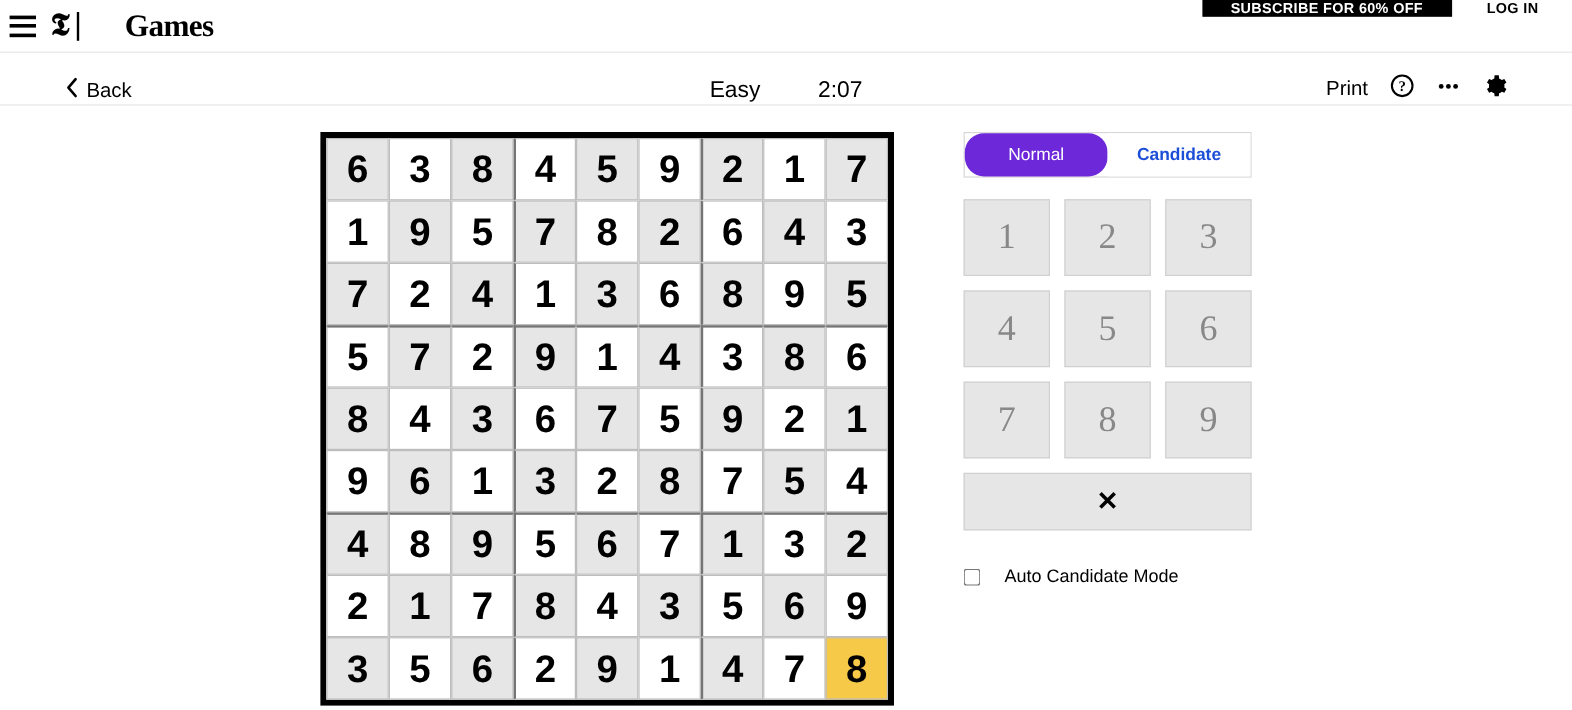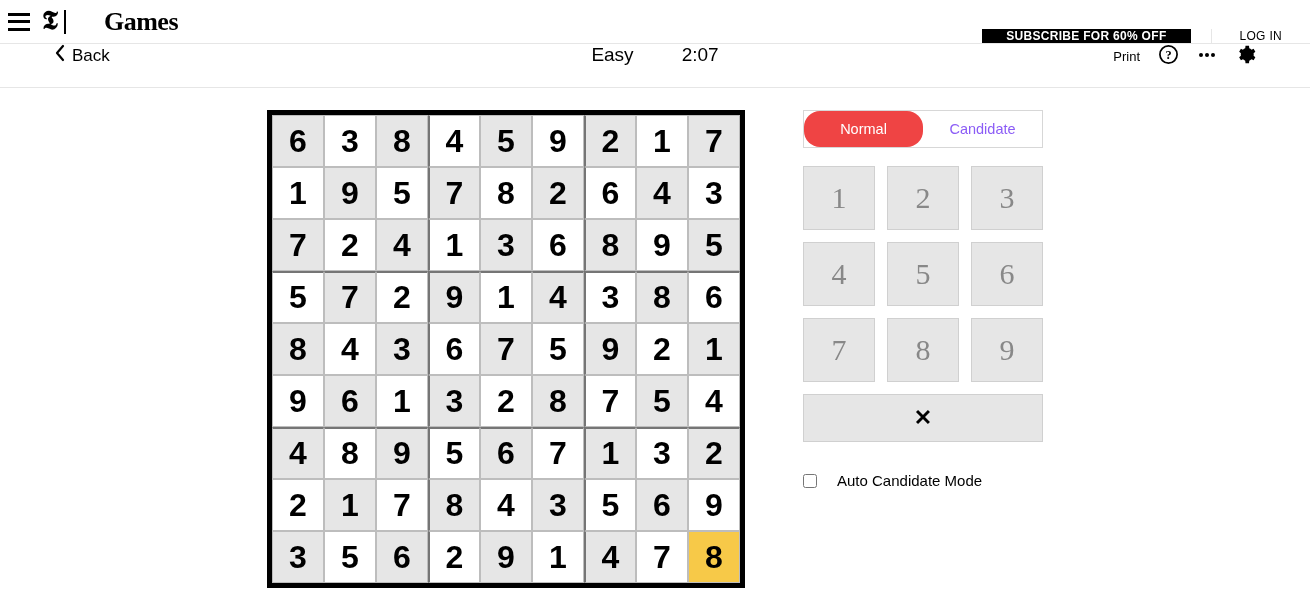--- a/index.html
+++ b/index.html
@@ -7,49 +7,49 @@
 
 
 .top-header { display: flex; align-items: center; justify-content: space-between; height: 44px; border-bottom: 1px solid #e6e6e6; padding: 0 0 0 8px; }
 .top-left { display: flex; align-items: center; gap: 12px; }
 .hamburger { width: 22px; height: 18px; display: flex; flex-direction: column; justify-content: space-between; cursor: pointer; }
 .hamburger span { display:block; height: 3px; background: #000; width: 100%; }
 .logo { display: flex; align-items: center; gap: 6px; font-family: Georgia, "Times New Roman", serif; }
 .logo-t { font-family: "UnifrakturMaguntia", "Old English Text MT", Georgia, serif; font-size: 26px; font-weight: 700; }
 .logo-sep { width: 2px; height: 24px; background: #000; }
 .logo-games { font-size: 26px; font-weight: 900; letter-spacing: -0.5px; font-family: Georgia, serif; margin-left: 32px; }
-.top-right { display: flex; align-items: flex-end; height: 100%; gap: 20px; }
+.top-right { display: flex; align-items: flex-start; height: 100%; }
 .subscribe-btn { background: #000; color: #fff; border: none; font-size: 12px; font-weight: 700; padding: 0 24px; letter-spacing: 0.3px; cursor: pointer; }
-.login-btn { background: #fff; color: #000; border: none; border-left: 1px solid #e6e6e6; font-size: 12px; font-weight: 400; padding: 0 28px; letter-spacing: 0.3px; cursor: pointer; }
-
-
-.toolbar { display: flex; align-items: flex-start; height: 44px; border-bottom: 1px solid #e6e6e6; padding: 0 54px 0 54px; position: relative; gap: 13px; }
+.login-btn { background: #fff; color: #000; border: none; border-left: 1px solid #e6e6e6; font-size: 12px; font-weight: 700; padding: 0 28px; letter-spacing: 0.3px; cursor: pointer; }
+
+
+.toolbar { display: flex; align-items: flex-end; height: 44px; border-bottom: 1px solid #e6e6e6; padding: 0 54px 0 54px; position: relative; gap: 13px; }
 .back-group { display: flex; align-items: center; gap: 6px; cursor: pointer; font-size: 17px; }
 .chevron-left { font-size: 18px; }
 .toolbar-center { position: absolute; left: 50%; transform: translateX(-50%); display: flex; align-items: center; gap: 48px; font-size: 19px; }
 .toolbar-right { margin-left: auto; display: flex; align-items: center; gap: 18px; }
-.print-label { font-size: 13px; cursor: pointer; }
+.print-label { font-size: 17px; cursor: pointer; }
 .help-icon, .more-icon, .settings-icon { cursor: pointer; }
 
 
 .main { display: flex; justify-content: center; gap: 58px; padding: 22px 0 20px; }
 .board-wrap { }
 .board { border: 5px solid #000; display: grid; grid-template-columns: repeat(9, 52px); grid-template-rows: repeat(9, 52px); }
 .cell { border: 1px solid #bdbdbd; display: flex; align-items: center; justify-content: center; font-size: 32px; font-weight: 700; font-family: Arial, sans-serif; background: #fff; user-select: none; cursor: pointer; }
 .cell.shaded { background: #e6e6e6; }
 .cell.selected { background: #f7c948; }
 
 .cell.bt { border-top: 2.5px solid #757575; }
 .cell.bl { border-left: 2.5px solid #757575; }
 
 
 .controls { width: 240px; }
 .mode-tabs { display: flex; border: 1px solid #d7d7d7; margin-bottom: 18px; height: 38px; }
-.mode-tab { flex: 1; display:flex; align-items:center; justify-content:center; font-size: 14.5px; cursor: pointer; background:#fff; color:#8b5cf6; }
-.mode-tab.active { background:#ef4444; color:#fff; font-weight:500;border-radius:16px; }
+.mode-tab { flex: 1; display:flex; align-items:center; justify-content:center; font-size: 14.5px; cursor: pointer; background:#fff; color:#1d4ed8;font-weight:bold; }
+.mode-tab.active { background:#6d28d9; color:#fff; font-weight:500;border-radius:16px; }
 .keypad { display: grid; grid-template-columns: repeat(3, 72px); grid-auto-rows: 64px; gap: 12px; justify-content: start; }
 .key { background:#e6e6e6; border:1px solid #d0d0d0; color:#888; font-size: 30px; font-family: Georgia, serif; display:flex; align-items:center; justify-content:center; cursor:pointer; }
 .clear-key { grid-column: 1 / span 3; height: 48px; background:#e6e6e6; border:1px solid #d0d0d0; display:flex; align-items:center; justify-content:center; cursor:pointer; font-size:22px; font-weight:700; }
 .auto-row { display:flex; align-items:center; gap:20px; margin-top: 14px; font-size:15px; }
 .auto-row input { width:14px; height:14px; }
 </style>
 </head>
 <body>
 
 <div class="top-header">

